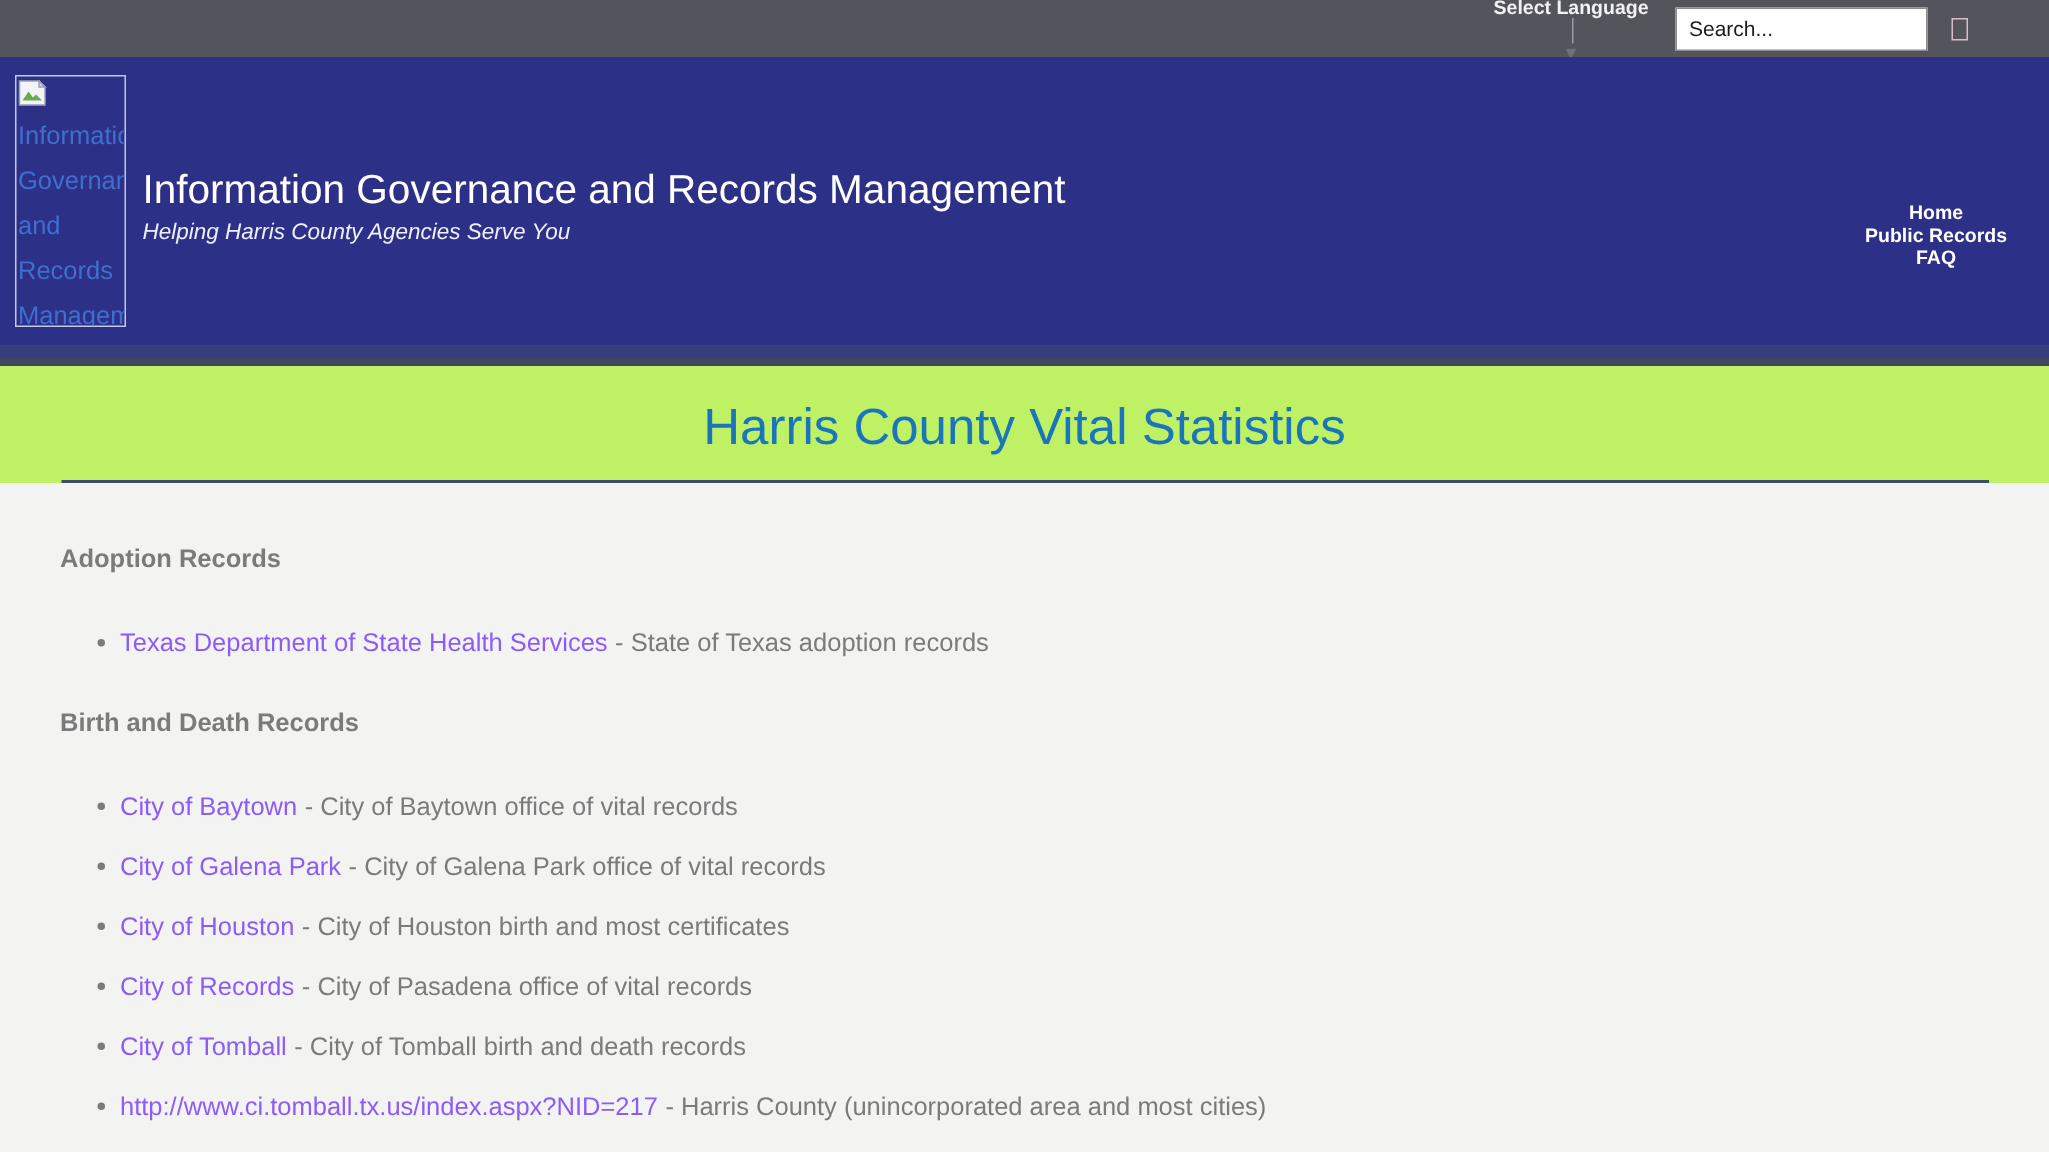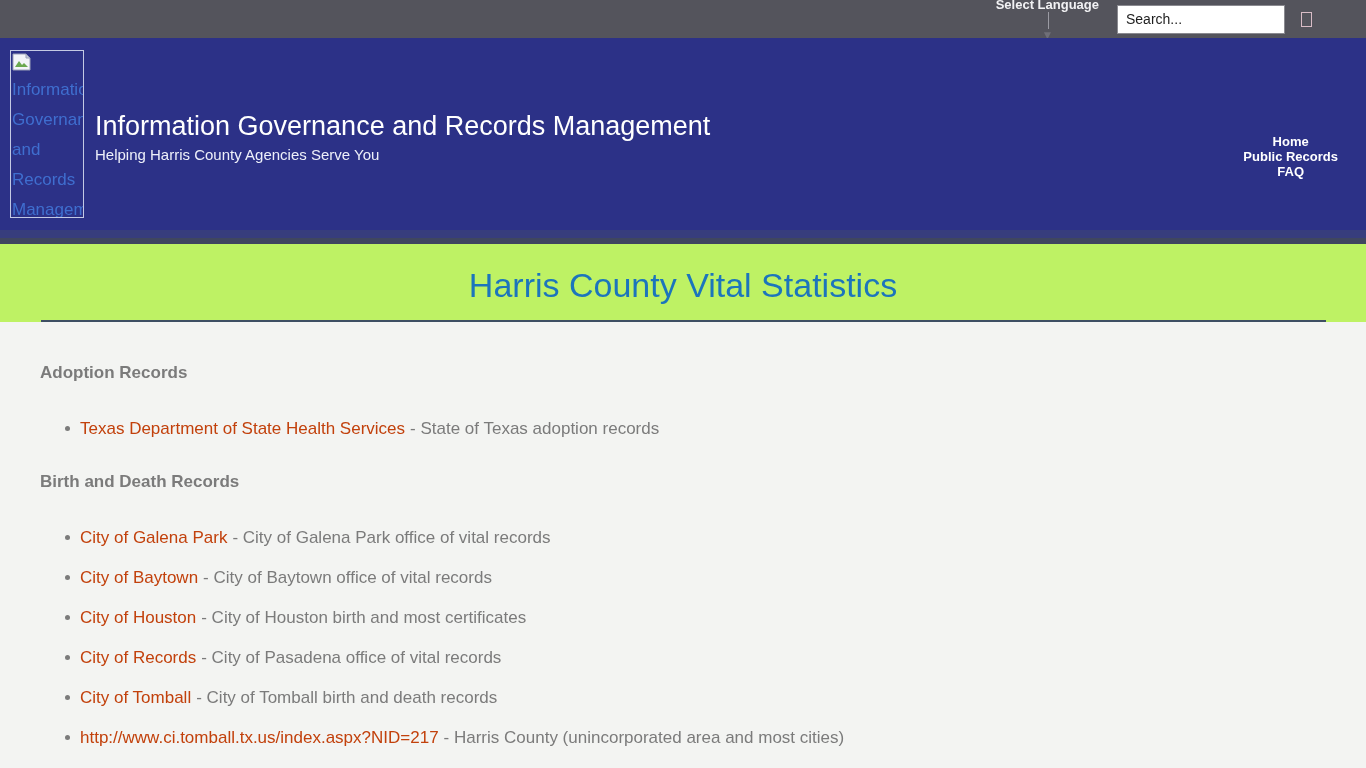--- a/index.html
+++ b/index.html
@@ -48,21 +48,21 @@
   .logo-alt {
     color: #3f6ecf; font-size: 17px; line-height: 30px;
     white-space: normal; word-break: keep-all;
   }
   .title-block { position: absolute; left: 95px; top: 72px; }
   .site-title {
     color: #ffffff; font-size: 27px; font-weight: 400;
     line-height: 32px; white-space: nowrap;
   }
   .site-tagline {
-    color: #eef0fa; font-size: 15px; font-weight: 400; margin-top: 4px;
+    color: #eef0fa; font-size: 15px; font-weight: 400; margin-top: 4px; font-style: italic;
   }
   .main-nav {
     position: absolute; right: 18px; top: 96px;
     display: flex; align-items: center; height: 34px; flex-direction: column;
   }
   .nav-item {
     color: #ffffff; font-size: 13px; font-weight: bold;
     padding: 0 10px; text-decoration: none; white-space: nowrap; cursor: pointer;
   }
   .nav-sep { width: 1px; height: 34px; background: #b9bedd; opacity: .85; }
@@ -91,21 +91,21 @@
     list-style: none; margin: 34px 0 28px; padding-left: 40px;
   }
   .records-list li {
     position: relative; font-size: 17px; line-height: 21px;
     margin-bottom: 19px; color: #7b7b7b;
   }
   .records-list li::before {
     content: ""; position: absolute; left: -15px; top: 8px;
     width: 5px; height: 5px; border-radius: 50%; background: #7b7b7b;
   }
-  .lnk { color: #c2410c; text-decoration: none; cursor: pointer; }
+  .lnk { color: #8b5cf6; text-decoration: none; cursor: pointer; }
   .desc { color: #7b7b7b; margin-left: 5px; }
 </style>
 </head>
 <body>
 
 <div class="topbar">
   <div class="lang-widget">
     <span class="lang-label">Select Language</span>
     <span class="lang-divider"></span>
     <span class="lang-caret">▼</span>
@@ -150,24 +150,24 @@
   <div class="section-heading">Adoption Records</div>
   <ul class="records-list">
     <li>
       <a class="lnk">Texas Department of State Health Services</a><span class="desc">- State of Texas adoption records</span>
     </li>
   </ul>
 
   <div class="section-heading">Birth and Death Records</div>
   <ul class="records-list">
     <li>
-      <a class="lnk">City of Galena Park</a><span class="desc">- City of Galena Park office of vital records</span>
+      <a class="lnk">City of Baytown</a><span class="desc">- City of Baytown office of vital records</span>
     </li>
     <li>
-      <a class="lnk">City of Baytown</a><span class="desc">- City of Baytown office of vital records</span>
+      <a class="lnk">City of Galena Park</a><span class="desc">- City of Galena Park office of vital records</span>
     </li>
     <li>
       <a class="lnk">City of Houston</a><span class="desc">- City of Houston birth and most certificates</span>
     </li>
     <li>
       <a class="lnk">City of Records</a><span class="desc">- City of Pasadena office of vital records</span>
     </li>
     <li>
       <a class="lnk">City of Tomball</a><span class="desc">- City of Tomball birth and death records</span>
     </li>

